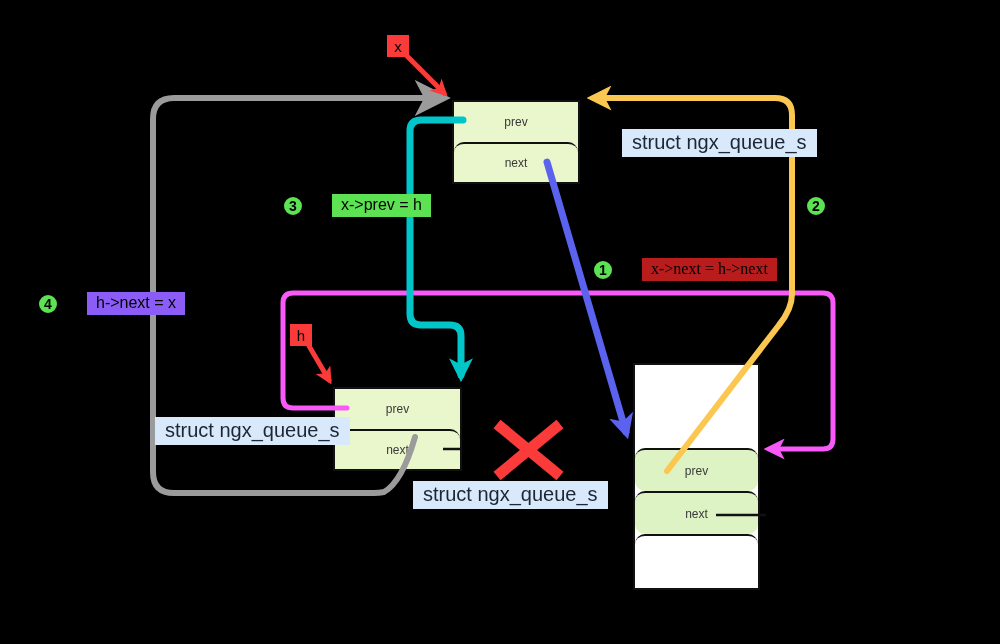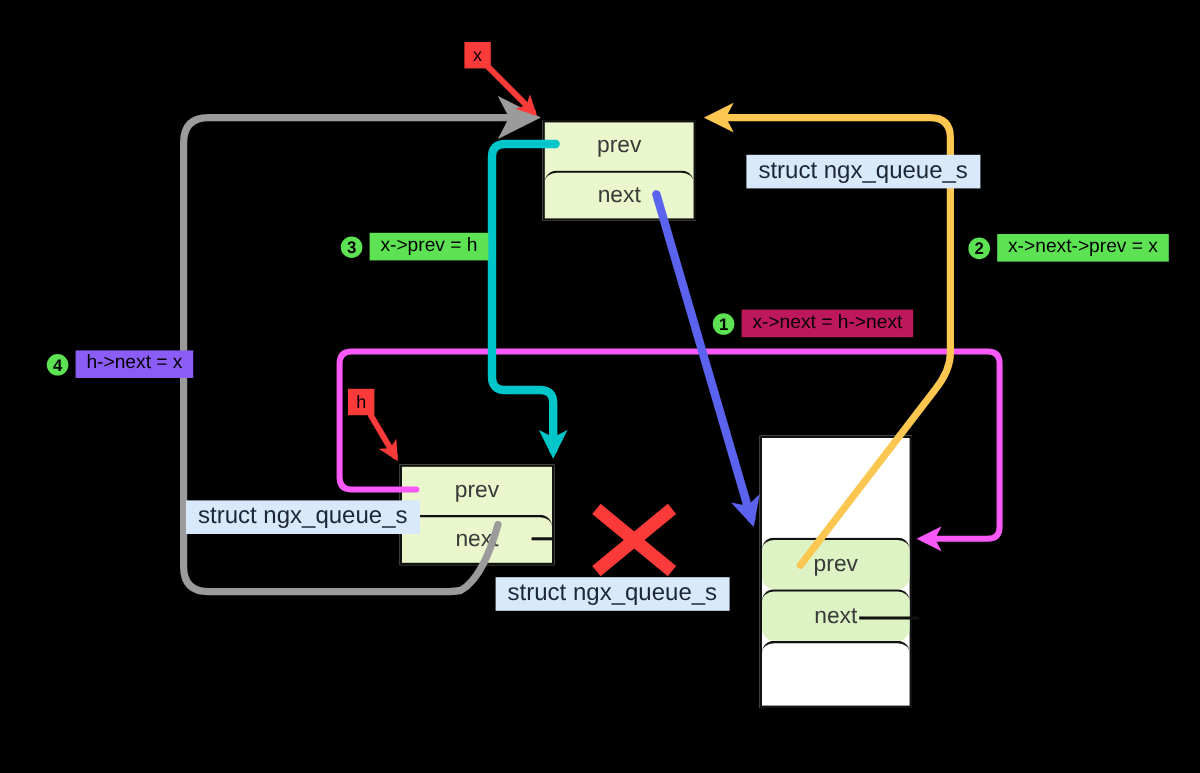--- a/index.html
+++ b/index.html
@@ -16,21 +16,21 @@
     position: absolute;
     border: 2px solid #111;
     box-sizing: border-box;
     display: flex;
     flex-direction: column;
   }
   .qrow {
     display: flex;
     align-items: center;
     justify-content: center;
-    font-size: 19px;
+    font-size: 12px;
     color: #3a3a3a;
     box-sizing: border-box;
   }
   .qrow + .qrow { border-top: 2px solid #111; border-radius: 10px; }
   
   svg.overlay { position: absolute; left: 0; top: 0; width: 1000px; height: 644px; }
   
   .ptr-label {
     position: absolute;
     width: 22px; height: 22px;
@@ -38,21 +38,21 @@
     font-size: 15px; color: #000;
   }
   
   .op { position: absolute; display: flex; align-items: center; gap: 4px; }
   .op-num {
     width: 22px; height: 22px; border-radius: 50%;
     border: 2px solid #000; box-sizing: border-box;
     display: flex; align-items: center; justify-content: center;
     font-size: 14px; font-weight: 700; color: #000;
   }
-  .op-text { padding: 2px 9px 3px; font-size: 16px; color: #000; white-space: nowrap; }
+  .op-text { padding: 2px 9px 3px; font-size: 16px; color: #000; white-space: nowrap; margin-left: 24px; }
   
   .struct-label {
     position: absolute;
     font-size: 20px; color: #1c2634;
     padding: 2px 10px 3px;
     white-space: nowrap;
   }
 </style>
 </head>
 <body>
@@ -118,25 +118,24 @@
 
     <path d="M443,449 L461,449" stroke="#111" stroke-width="2.5"></path>
     <path d="M716,515 L766,515" stroke="#111" stroke-width="2.5"></path>
   </svg>
 
   <div class="ptr-label" style="left: 387px; top: 35px; background: rgb(251, 58, 58);">x</div>
   <div class="ptr-label" style="left: 290px; top: 324px; background: rgb(251, 58, 58);">h</div>
 
   <div class="op" style="left:592px; top:258px;">
     <span class="op-num" style="background: rgb(92, 226, 82);">1</span>
-    <span class="op-text" style="background: #be185d;">x-&gt;next = h-&gt;next</span>
+    <span class="op-text" style="background: #b91c1c; font-family: Liberation Serif, serif;">x-&gt;next = h-&gt;next</span>
   </div>
   <div class="op" style="left:805px; top:195px;">
     <span class="op-num" style="background: rgb(92, 226, 82);">2</span>
-    <span class="op-text" style="background: rgb(92, 226, 82);">x-&gt;next-&gt;prev = x</span>
   </div>
   <div class="op" style="left:282px; top:194px;">
     <span class="op-num" style="background: rgb(92, 226, 82);">3</span>
     <span class="op-text" style="background: rgb(92, 226, 82);">x-&gt;prev = h</span>
   </div>
   <div class="op" style="left:37px; top:292px;">
     <span class="op-num" style="background: rgb(92, 226, 82);">4</span>
     <span class="op-text" style="background: #8b5cf6;">h-&gt;next = x</span>
   </div>
 

